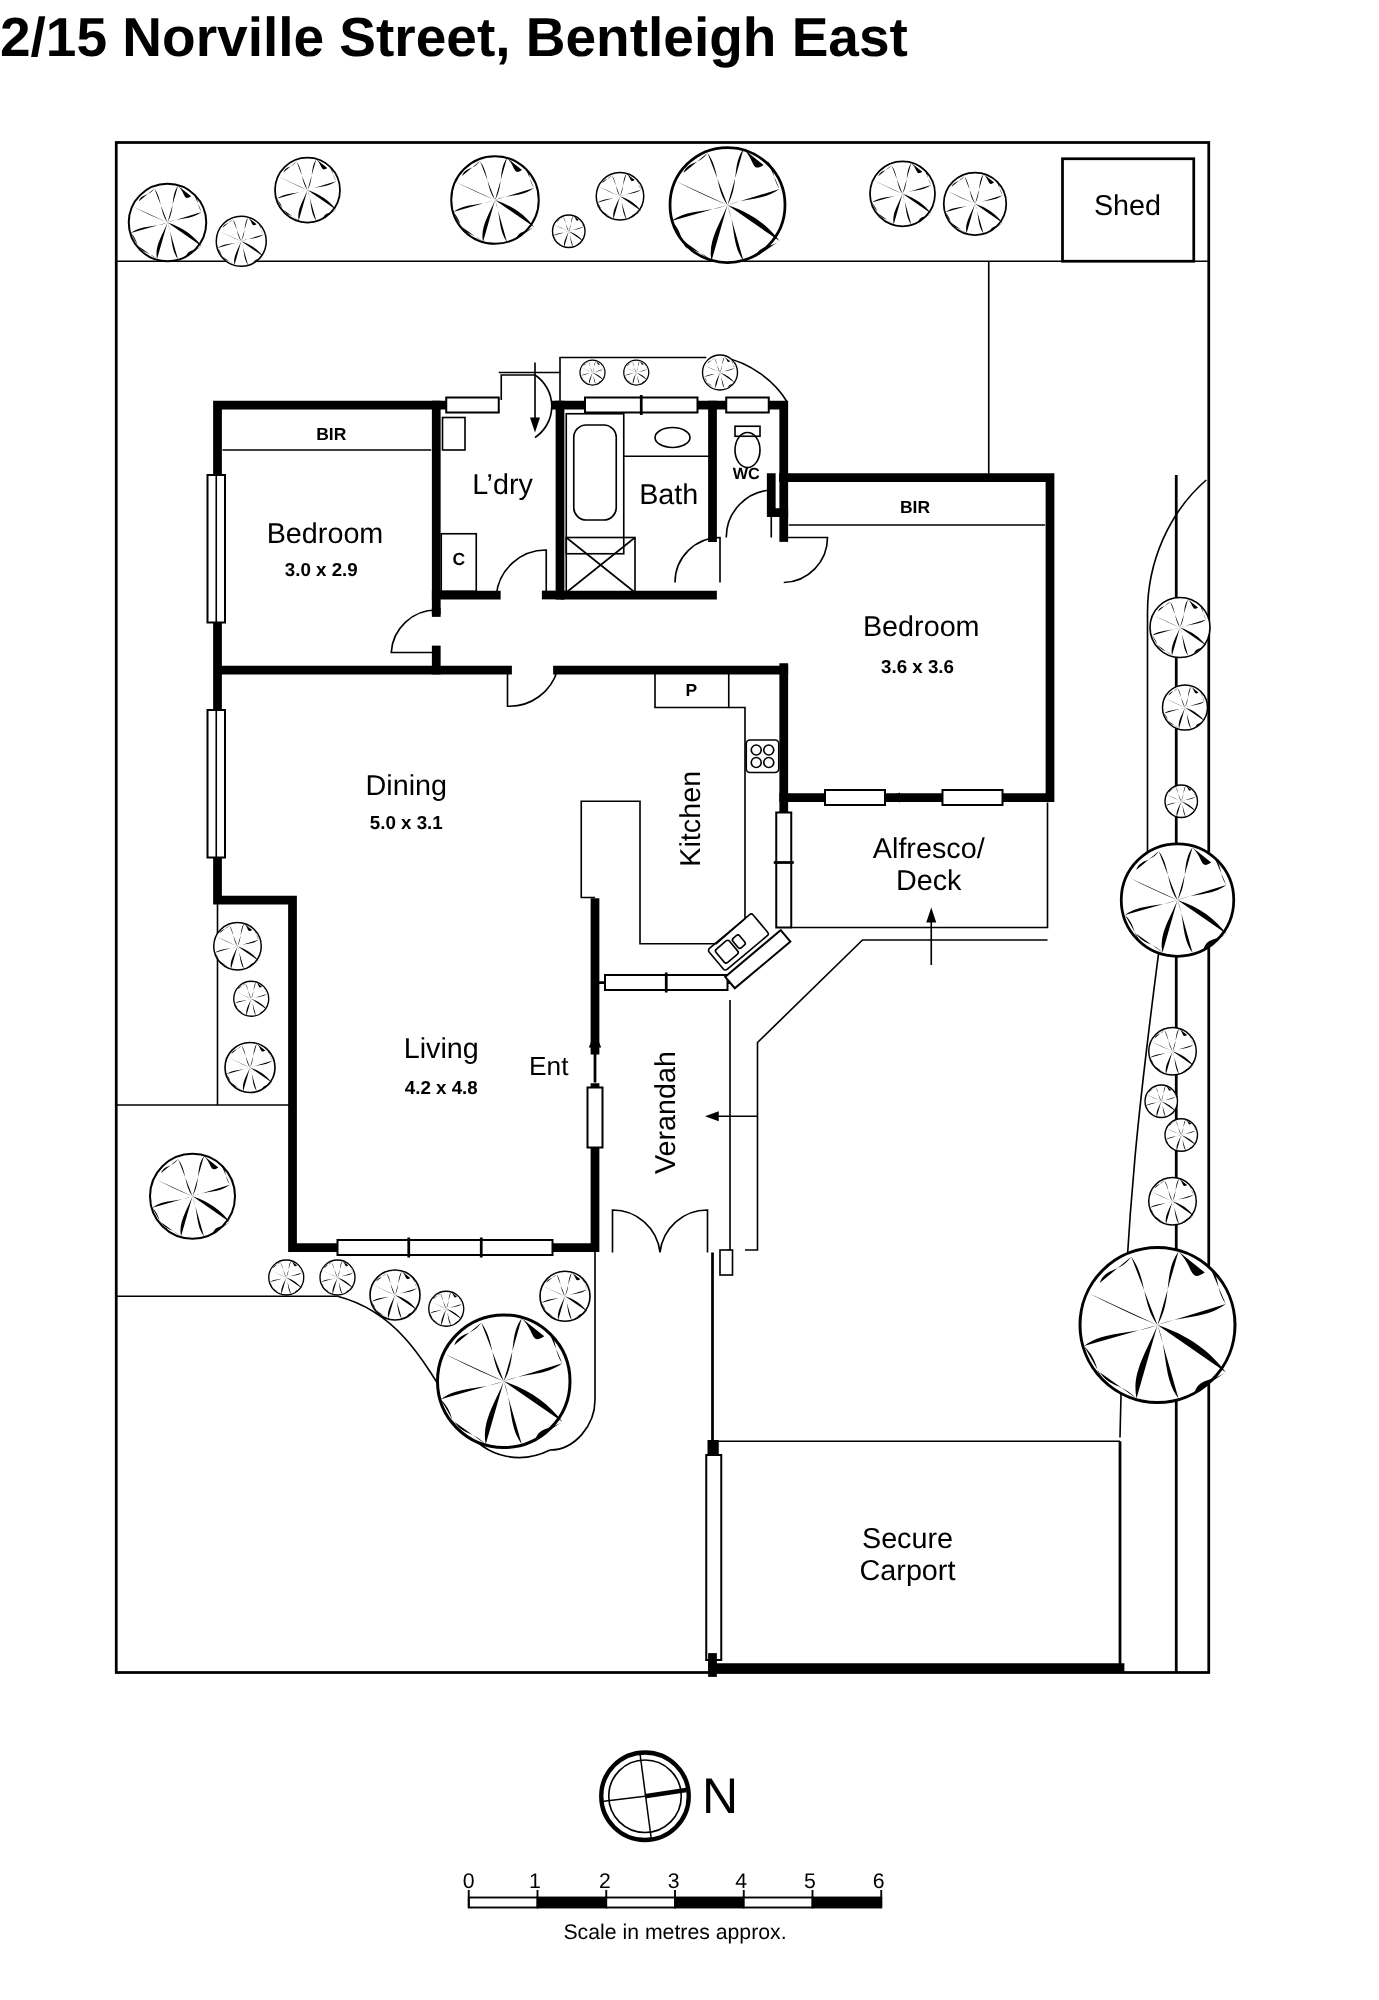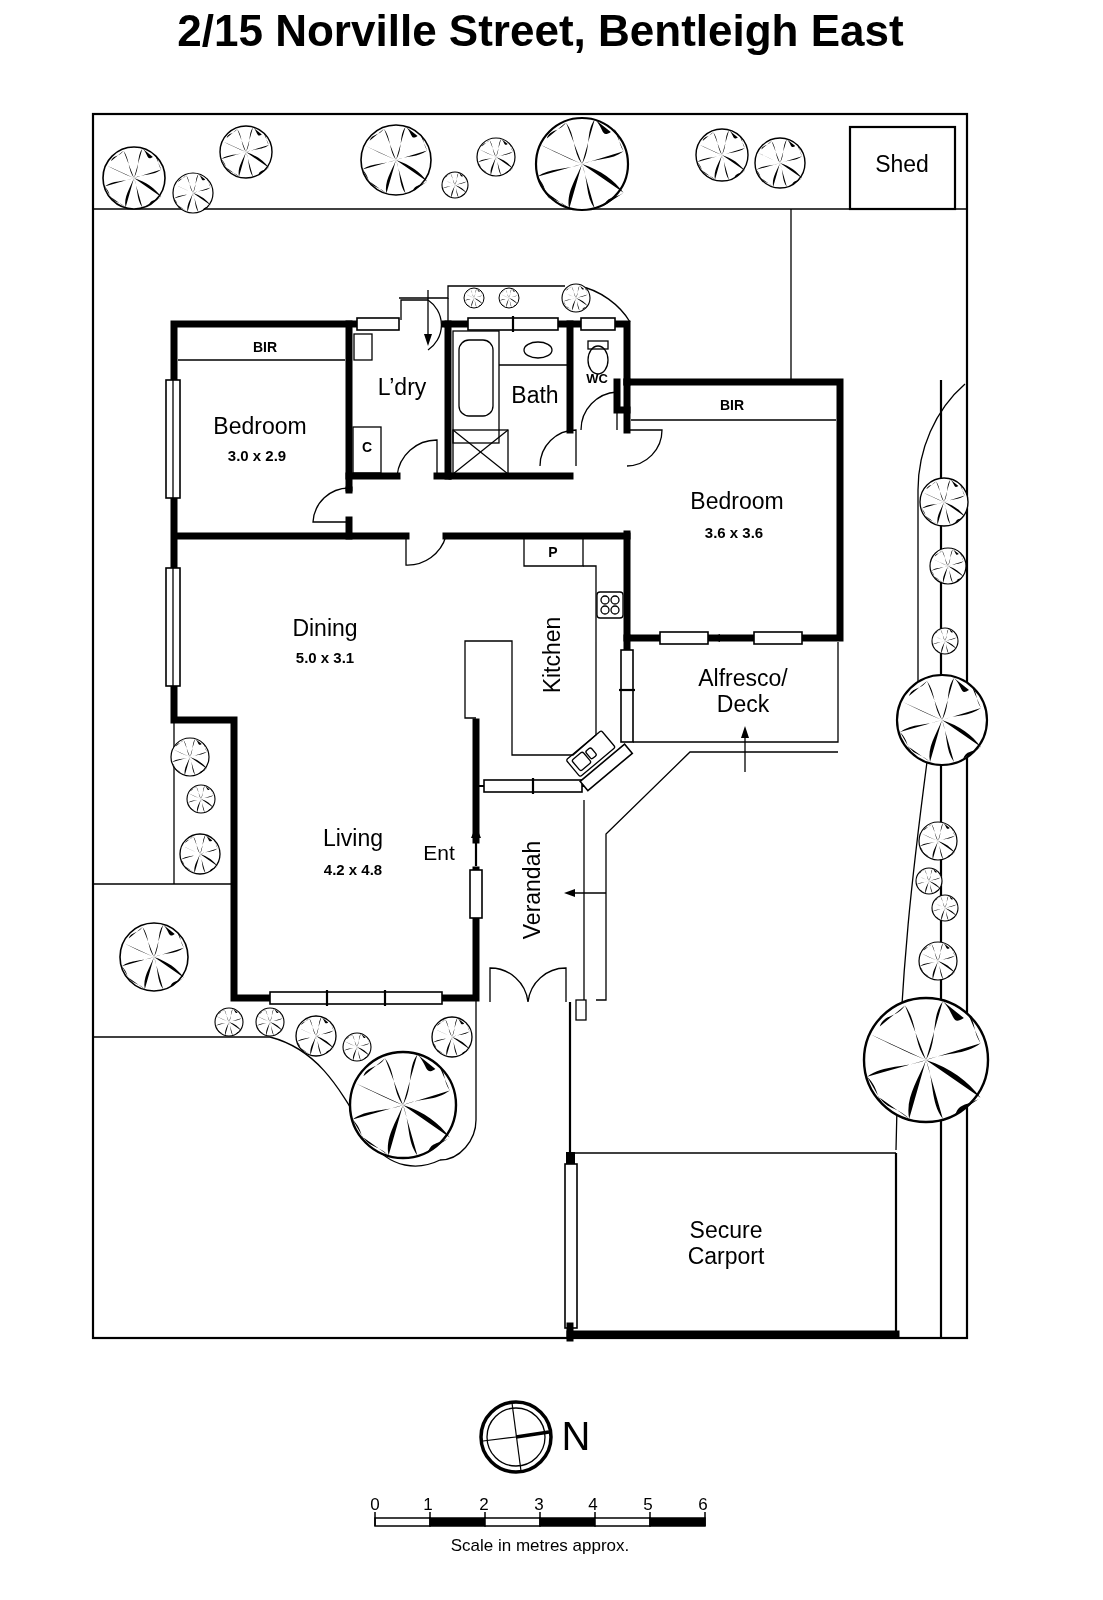--- a/index.html
+++ b/index.html
@@ -1,17 +1,17 @@
 <!DOCTYPE html>
 <html><head>
 <meta charset="utf-8">
 <style>
   html, body { margin: 0; padding: 0; background: #ffffff; }
   body { width: 1103px; height: 1600px; position: relative; overflow: hidden; font-family: "Liberation Sans", sans-serif; color: #000; }
-  .title { position: absolute; left: 0; top: 6px; width: 1081px; text-align: center; font-size: 44px; font-weight: bold; letter-spacing: 0px; }
+  .title { position: absolute; left: 0; top: 6px; width: 1081px; font-size: 44px; font-weight: bold; letter-spacing: 0px; }
   svg { position: absolute; left: 0; top: 0; }
   .wall { stroke: #000; stroke-width: 7; fill: none; stroke-linecap: square; }
   .thin { stroke: #000; stroke-width: 1.3; fill: none; }
   .med { stroke: #000; stroke-width: 2.2; fill: none; }
   .win { fill: #fff; stroke: #000; stroke-width: 1.6; }
   .lbl { font-family: "Liberation Sans", sans-serif; font-size: 23px; fill: #000; text-anchor: middle; }
   .dim { font-family: "Liberation Sans", sans-serif; font-size: 15px; font-weight: bold; fill: #000; text-anchor: middle; }
   .small { font-family: "Liberation Sans", sans-serif; font-size: 14px; font-weight: bold; fill: #000; text-anchor: middle; }
   .scale-txt { font-family: "Liberation Sans", sans-serif; font-size: 17px; fill: #000; text-anchor: middle; }
   .tree circle { fill: #fff; stroke: #000; }

